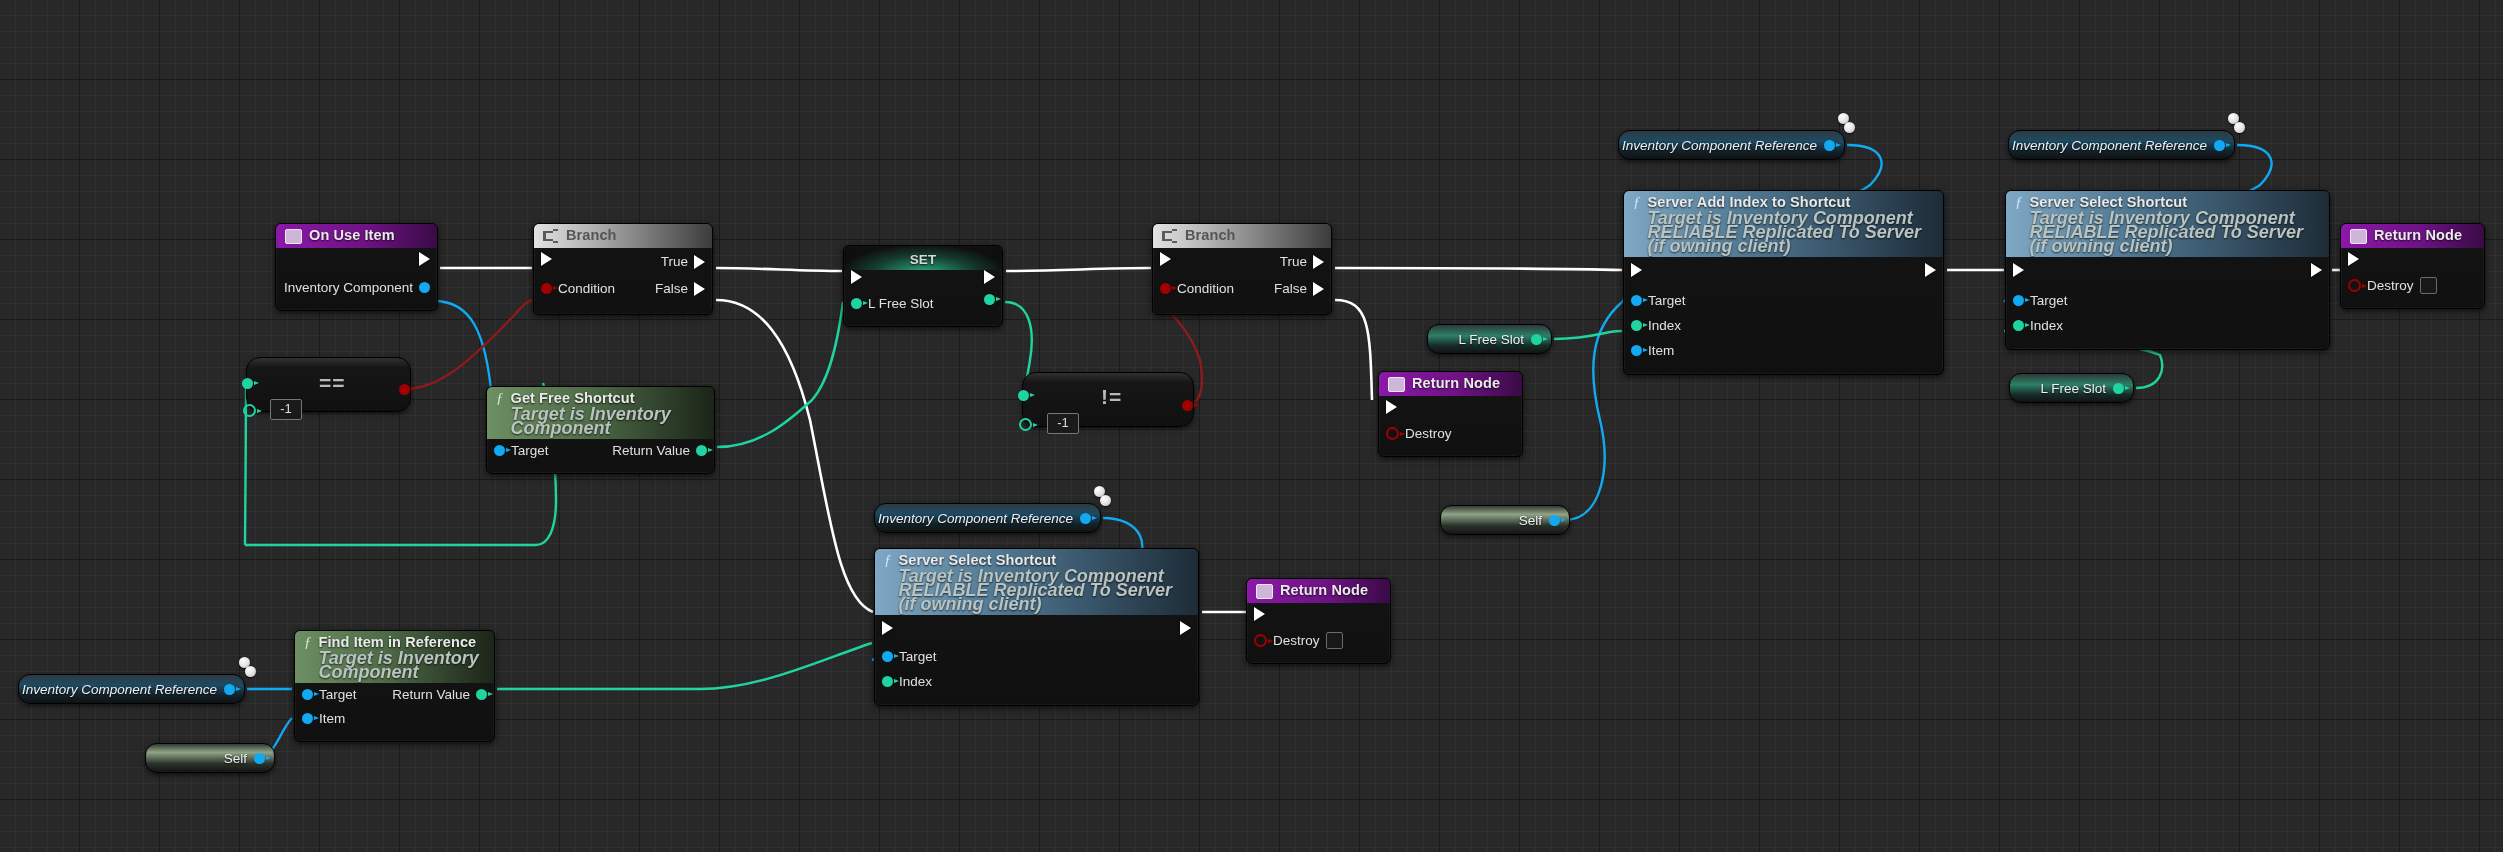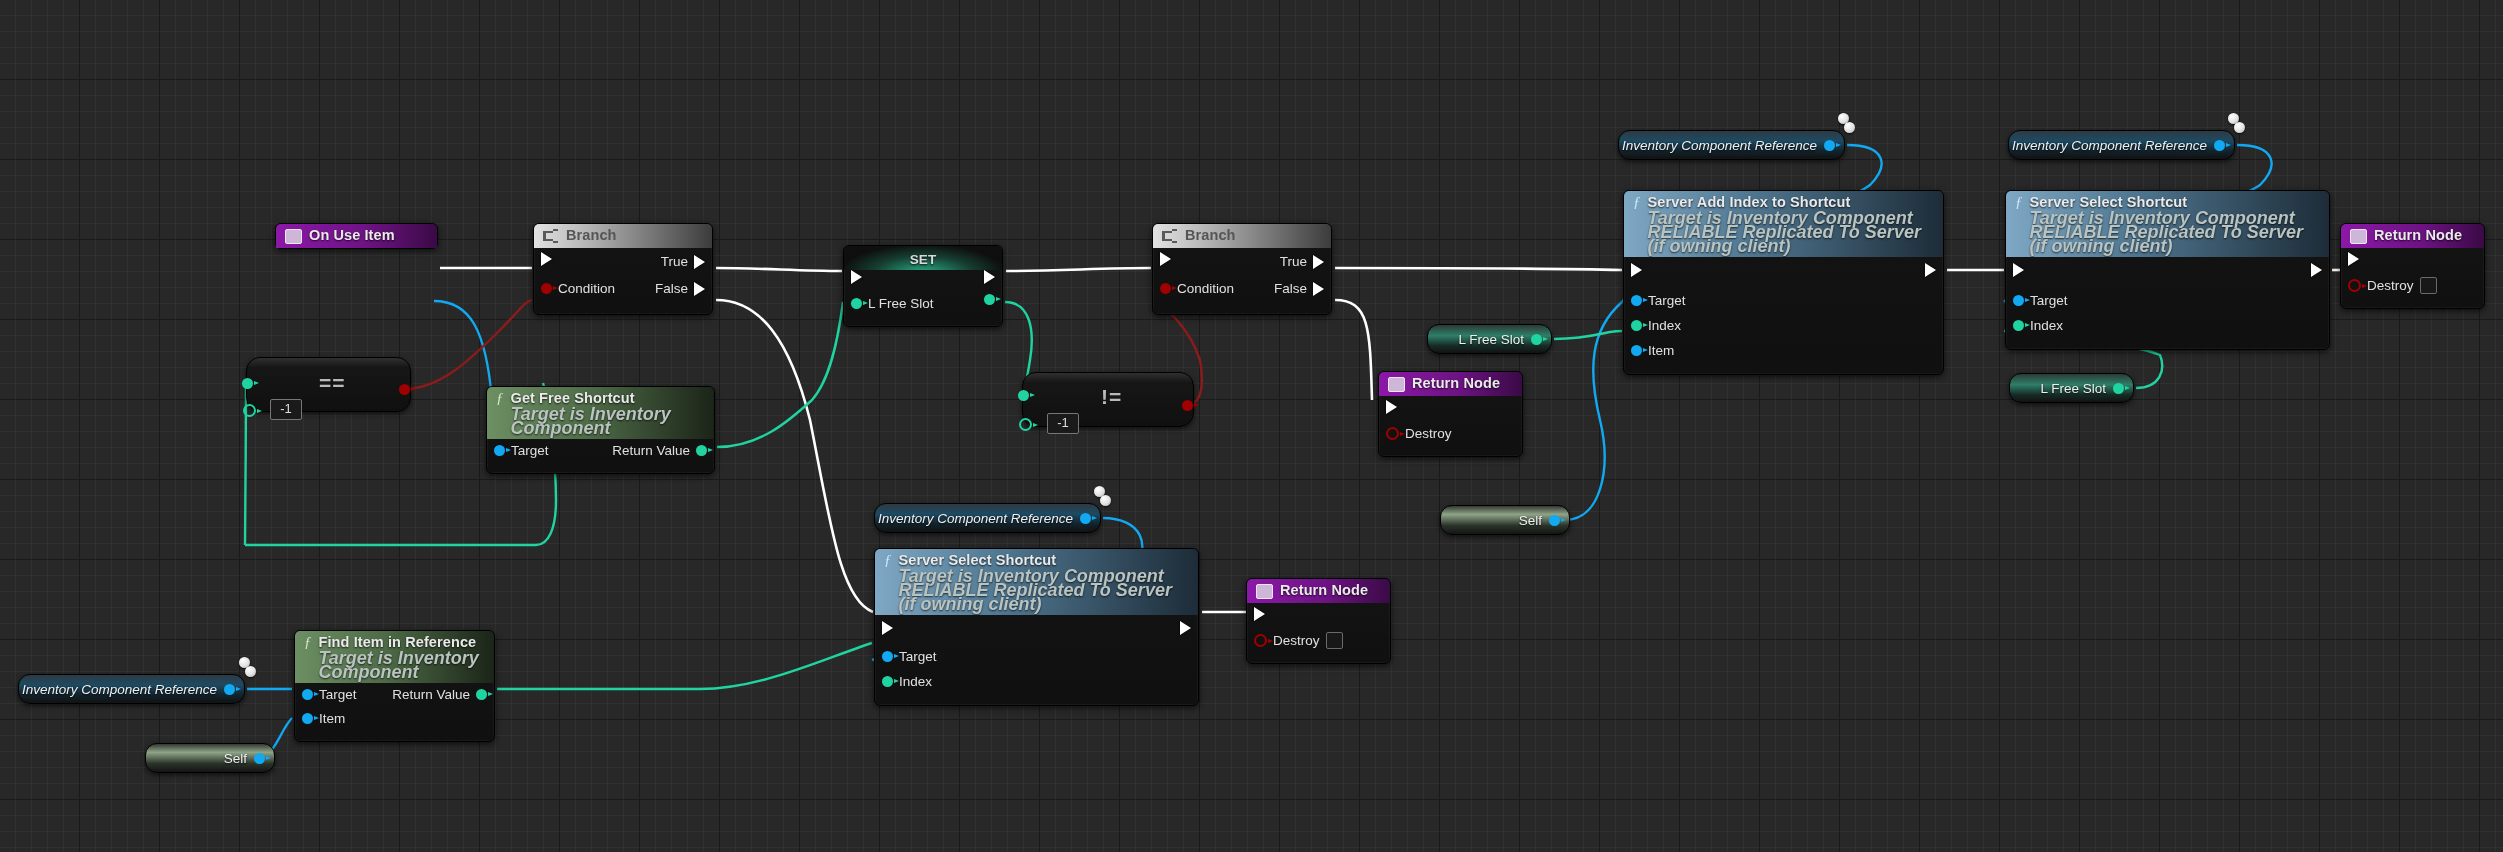--- a/index.html
+++ b/index.html
@@ -159,20 +159,35 @@
     </g>
   </svg>
 
   <div class="node" style="left:275px;top:223px;width:163px;">
     <div class="hdr hdr-event">
       <span class="ev-ico"></span>
       <span class="hdr-wrap">
           <span class="ttl">On Use Item</span>
         </span>
     </div>
+    <div class="body">
+      <div class="row split" style="height:26px;">
+          <span></span>
+        <span class="pin-right">
+            <span class="exec"></span>
+          </span>
+        </div>
+      <div class="row split" style="height:24px;">
+          <span></span>
+        <span class="pin-right">
+            <span class="pin-label">Inventory Component</span>
+            <span class="dot obj dot exechide"></span>
+          </span>
+        </div>
+    </div>
   </div>
 
   <div class="node" style="left:533px;top:223px;width:180px;">
     <div class="hdr hdr-branch">
       <span class="br-ico">
         <span style="left:0;top:2px;width:3px;height:10px;"></span>
         <span style="left:3px;top:2px;width:7px;height:2px;"></span>
         <span style="left:3px;top:10px;width:7px;height:2px;"></span>
         <span style="left:10px;top:0px;width:5px;height:2px;"></span>
         <span style="left:10px;top:12px;width:5px;height:2px;"></span>

